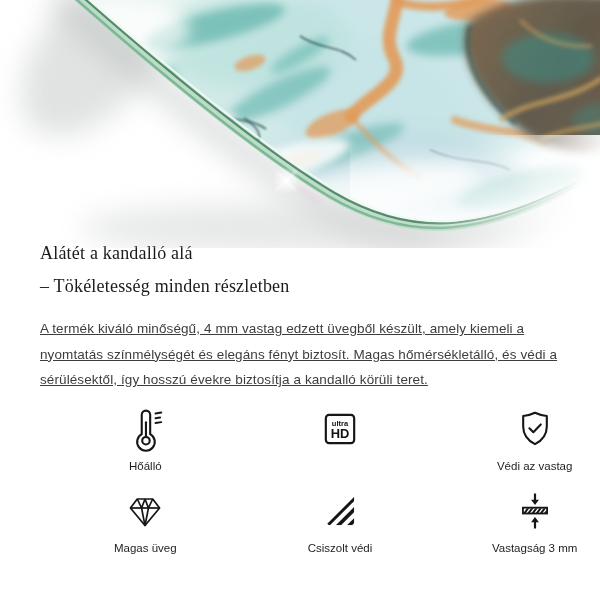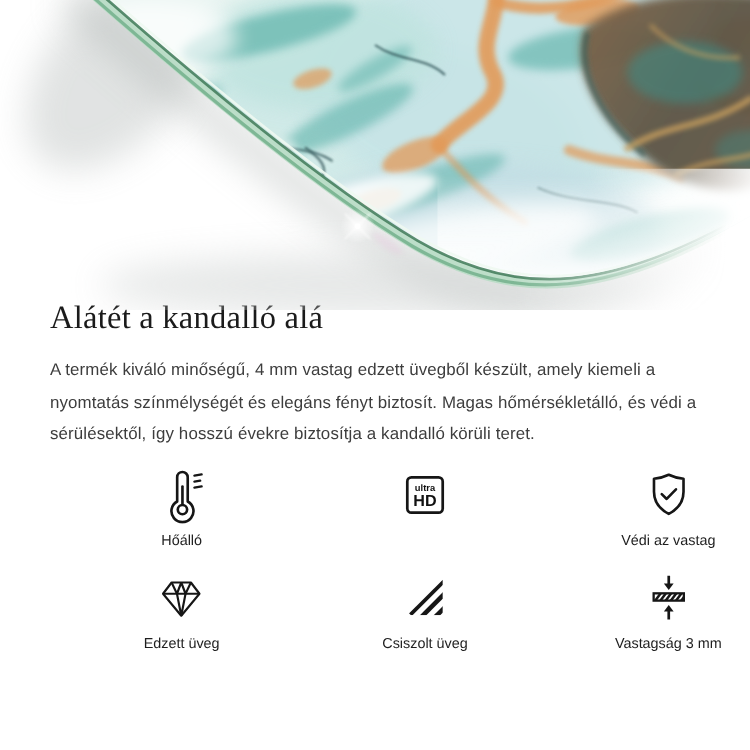--- a/index.html
+++ b/index.html
@@ -9,25 +9,25 @@
     -webkit-font-smoothing:antialiased;
   }
   .page{position:relative;width:600px;height:600px;background:#fff;}
   .hero{position:relative;width:600px;height:232px;overflow:visible;}
   .hero svg{position:absolute;top:0;left:0;}
   .content{padding:0 40px;}
   .title{
     margin:5px 0 0 0;
     font-family:"Liberation Serif","DejaVu Serif",serif;
     font-weight:400;
-    font-size:26px;line-height:33px;color:#1b1b1b;letter-spacing:.2px;
+    font-size:18px;line-height:33px;color:#1b1b1b;letter-spacing:.2px;
   }
   .desc{
     margin:13px 0 4px 0;width:524px;
-    font-size:13.5px;line-height:25.5px;color:#3d3d3d;letter-spacing:.1px;
+    font-size:13.5px;line-height:25.5px;color:#3d3d3d;letter-spacing:.1px;text-decoration:underline;
   }
   .features{
     margin:15px 0 0 8px;width:584px;
     display:grid;grid-template-columns:repeat(3,1fr);row-gap:17px;
   }
   .feature{display:flex;flex-direction:column;align-items:center;}
   .icon-box{height:42px;display:flex;align-items:center;justify-content:center;text-align:center;}
   .f-label{margin-top:9px;font-size:11.5px;line-height:14px;color:#1e1e1e;text-align:center;}
   .icon-box svg{display:block;}
 </style>
@@ -173,21 +173,21 @@
           <path d="M276,171 L296,191" stroke-width="1.2" opacity="0.7" filter="url(#b1)"></path>
           <path d="M276,191 L296,171" stroke-width="1.2" opacity="0.7" filter="url(#b1)"></path>
         </g>
         <circle cx="286" cy="181" r="2.2" fill="#ffffff"></circle>
         <ellipse cx="310" cy="195" rx="14" ry="4" transform="rotate(35 310 195)" fill="#e8c9e0" opacity="0.35" filter="url(#b2)"></ellipse>
       </g>
     </svg>
   </div>
 
   <div class="content">
-    <h1 class="title"><span>Alátét a kandalló alá</span><br></h1>
+    <h1 class="title"><span>Alátét a kandalló alá</span><br><span>– Tökéletesség minden részletben</span></h1>
     <p class="desc">A termék kiváló minőségű, 4 mm vastag edzett üvegből készült, amely kiemeli a nyomtatás színmélységét és elegáns fényt biztosít. Magas hőmérsékletálló, és védi a sérülésektől, így hosszú évekre biztosítja a kandalló körüli teret.</p>
 
     <div class="features">
 
       <div class="feature">
         <div class="icon-box">
           <svg width="46" height="46" viewBox="0 0 48 48" fill="none" stroke="#161616" stroke-width="2.2">
             <path d="M20.6,9.2 a4.4,4.4 0 0 1 8.8,0 V29.4 a9.2,9.2 0 1 1 -8.8,0 Z" stroke-linejoin="round"></path>
             <circle cx="25" cy="36.2" r="3.9"></circle>
             <path d="M25,31.8 V17" stroke-linecap="round"></path>
@@ -219,41 +219,41 @@
 
       <div class="feature">
         <div class="icon-box">
           <svg width="42" height="36" viewBox="0 0 48 42" fill="none" stroke="#161616" stroke-width="2" stroke-linejoin="round">
             <path d="M15,7 H33 L41,17.5 L24,38 L7,17.5 Z"></path>
             <path d="M7,17.5 H41"></path>
             <path d="M15,7 L20,17.5 M33,7 L28,17.5 M24,7 L20,17.5 M24,7 L28,17.5"></path>
             <path d="M20,17.5 L24,38 M28,17.5 L24,38"></path>
           </svg>
         </div>
-        <div class="f-label">Edzett üveg</div>
+        <div class="f-label">Magas üveg</div>
       </div>
 
       <div class="feature">
         <div class="icon-box">
           <svg width="38" height="38" viewBox="0 0 48 48">
             <defs>
               <clipPath id="triClip">
                   <path d="M6,42 L42,42 L42,6 Z"></path>
                 </clipPath>
             </defs>
             <g clip-path="url(#triClip)" stroke="#161616" stroke-width="4.6">
               <path d="M9,41 L47,3"></path>
               <path d="M16,48 L54,10"></path>
               <path d="M23,55 L61,17"></path>
               <path d="M30,62 L68,24"></path>
               <path d="M37,69 L75,31"></path>
             </g>
           </svg>
         </div>
-        <div class="f-label">Csiszolt üveg</div>
+        <div class="f-label">Csiszolt védi</div>
       </div>
 
       <div class="feature">
         <div class="icon-box">
           <svg width="40" height="42" viewBox="0 0 48 50">
             <g clip-path="url(#barClip)" stroke="#161616" stroke-width="2.4">
               <path d="M8,32 L20,16"></path>
                 <path d="M13,32 L25,16"></path>
                 <path d="M18,32 L30,16"></path>
               <path d="M23,32 L35,16"></path>

